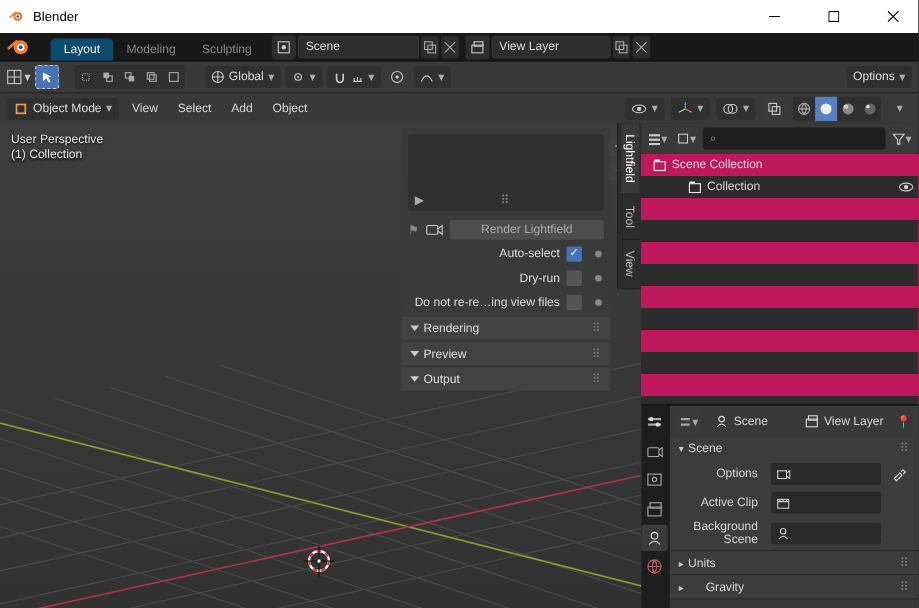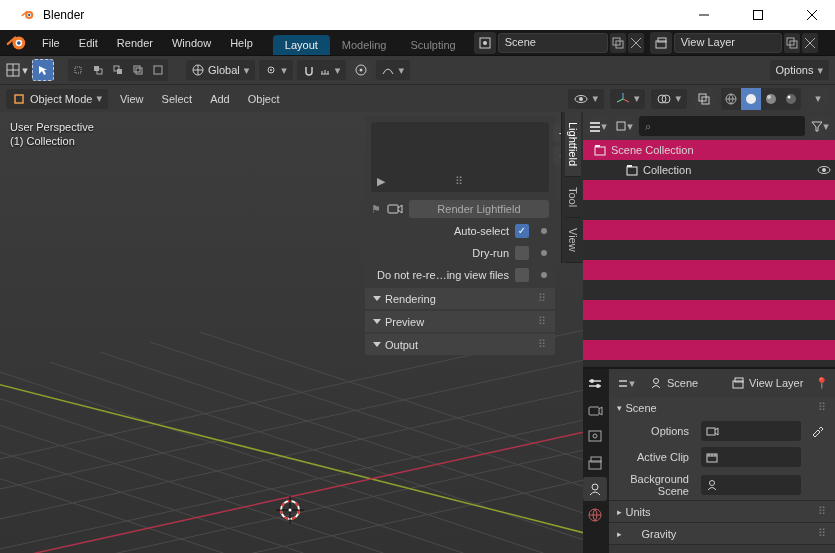--- a/index.html
+++ b/index.html
@@ -1,17 +1,17 @@
 <!DOCTYPE html>
 <html><head>
 <meta charset="utf-8">
 <style>
 *{box-sizing:border-box;margin:0;padding:0;font-family:"Segoe UI",sans-serif;font-size:11px;user-select:none}
 body{background:#181818;color:#d6d6d6;width:835px;height:553px;overflow:hidden;position:relative}
-.titlebar{height:30px;background:#fff;color:#000;display:flex;align-items:center;padding-left:21px;gap:8px}
+.titlebar{height:30px;background:#fff;color:#000;display:flex;align-items:center;padding-left:8px;gap:8px}
 .titlebar .logo{width:14px;height:14px}
 .titlebar .ttl{font-size:12px;flex:1}
 .titlebar .wbtn{width:46px;height:30px;display:flex;align-items:center;justify-content:center;color:#000}
 .topbar{height:26px;background:#181818;display:flex;align-items:center;border-bottom:1px solid #111}
 .topbar .blogo{width:22px;height:22px;margin:0 6px}
 .menu span{padding:4px 8px;color:#ddd;display:inline-block}
 .tabs{margin-left:12px;display:flex;align-items:flex-end;height:100%}
 .tab{padding:4px 12px;color:#888;border-top-left-radius:4px;border-top-right-radius:4px}
 .tab.active{background:#0c4a6e;color:#eee}
 .scenefield{display:flex;align-items:center;margin-left:6px;gap:2px}
@@ -105,27 +105,20 @@
     </div>
 </div>
 
 <div class="topbar">
   <svg class="blogo" viewBox="0 0 24 24">
       <circle cx="14" cy="12" r="7" fill="#f5792a"></circle>
       <circle cx="14" cy="12" r="3.5" fill="#fff"></circle>
       <circle cx="14" cy="12" r="2" fill="#265787"></circle>
       <path d="M2 13 L10 6" stroke="#f5792a" stroke-width="2.5" stroke-linecap="round"></path>
     </svg>
-  <div class="menu">
-    <span>File</span>
-    <span>Edit</span>
-    <span>Render</span>
-    <span>Window</span>
-    <span>Help</span>
-  </div>
   <div class="tabs">
     <div class="tab active">Layout</div>
     <div class="tab">Modeling</div>
     <div class="tab">Sculpting</div>
   </div>
   <div class="scenefield">
     <div class="sicon">
         <svg width="14" height="14" viewBox="0 0 14 14">
           <rect x="2" y="2" width="10" height="10" fill="none" stroke="#ccc"></rect>
           <circle cx="7" cy="7" r="2" fill="#ccc"></circle>

